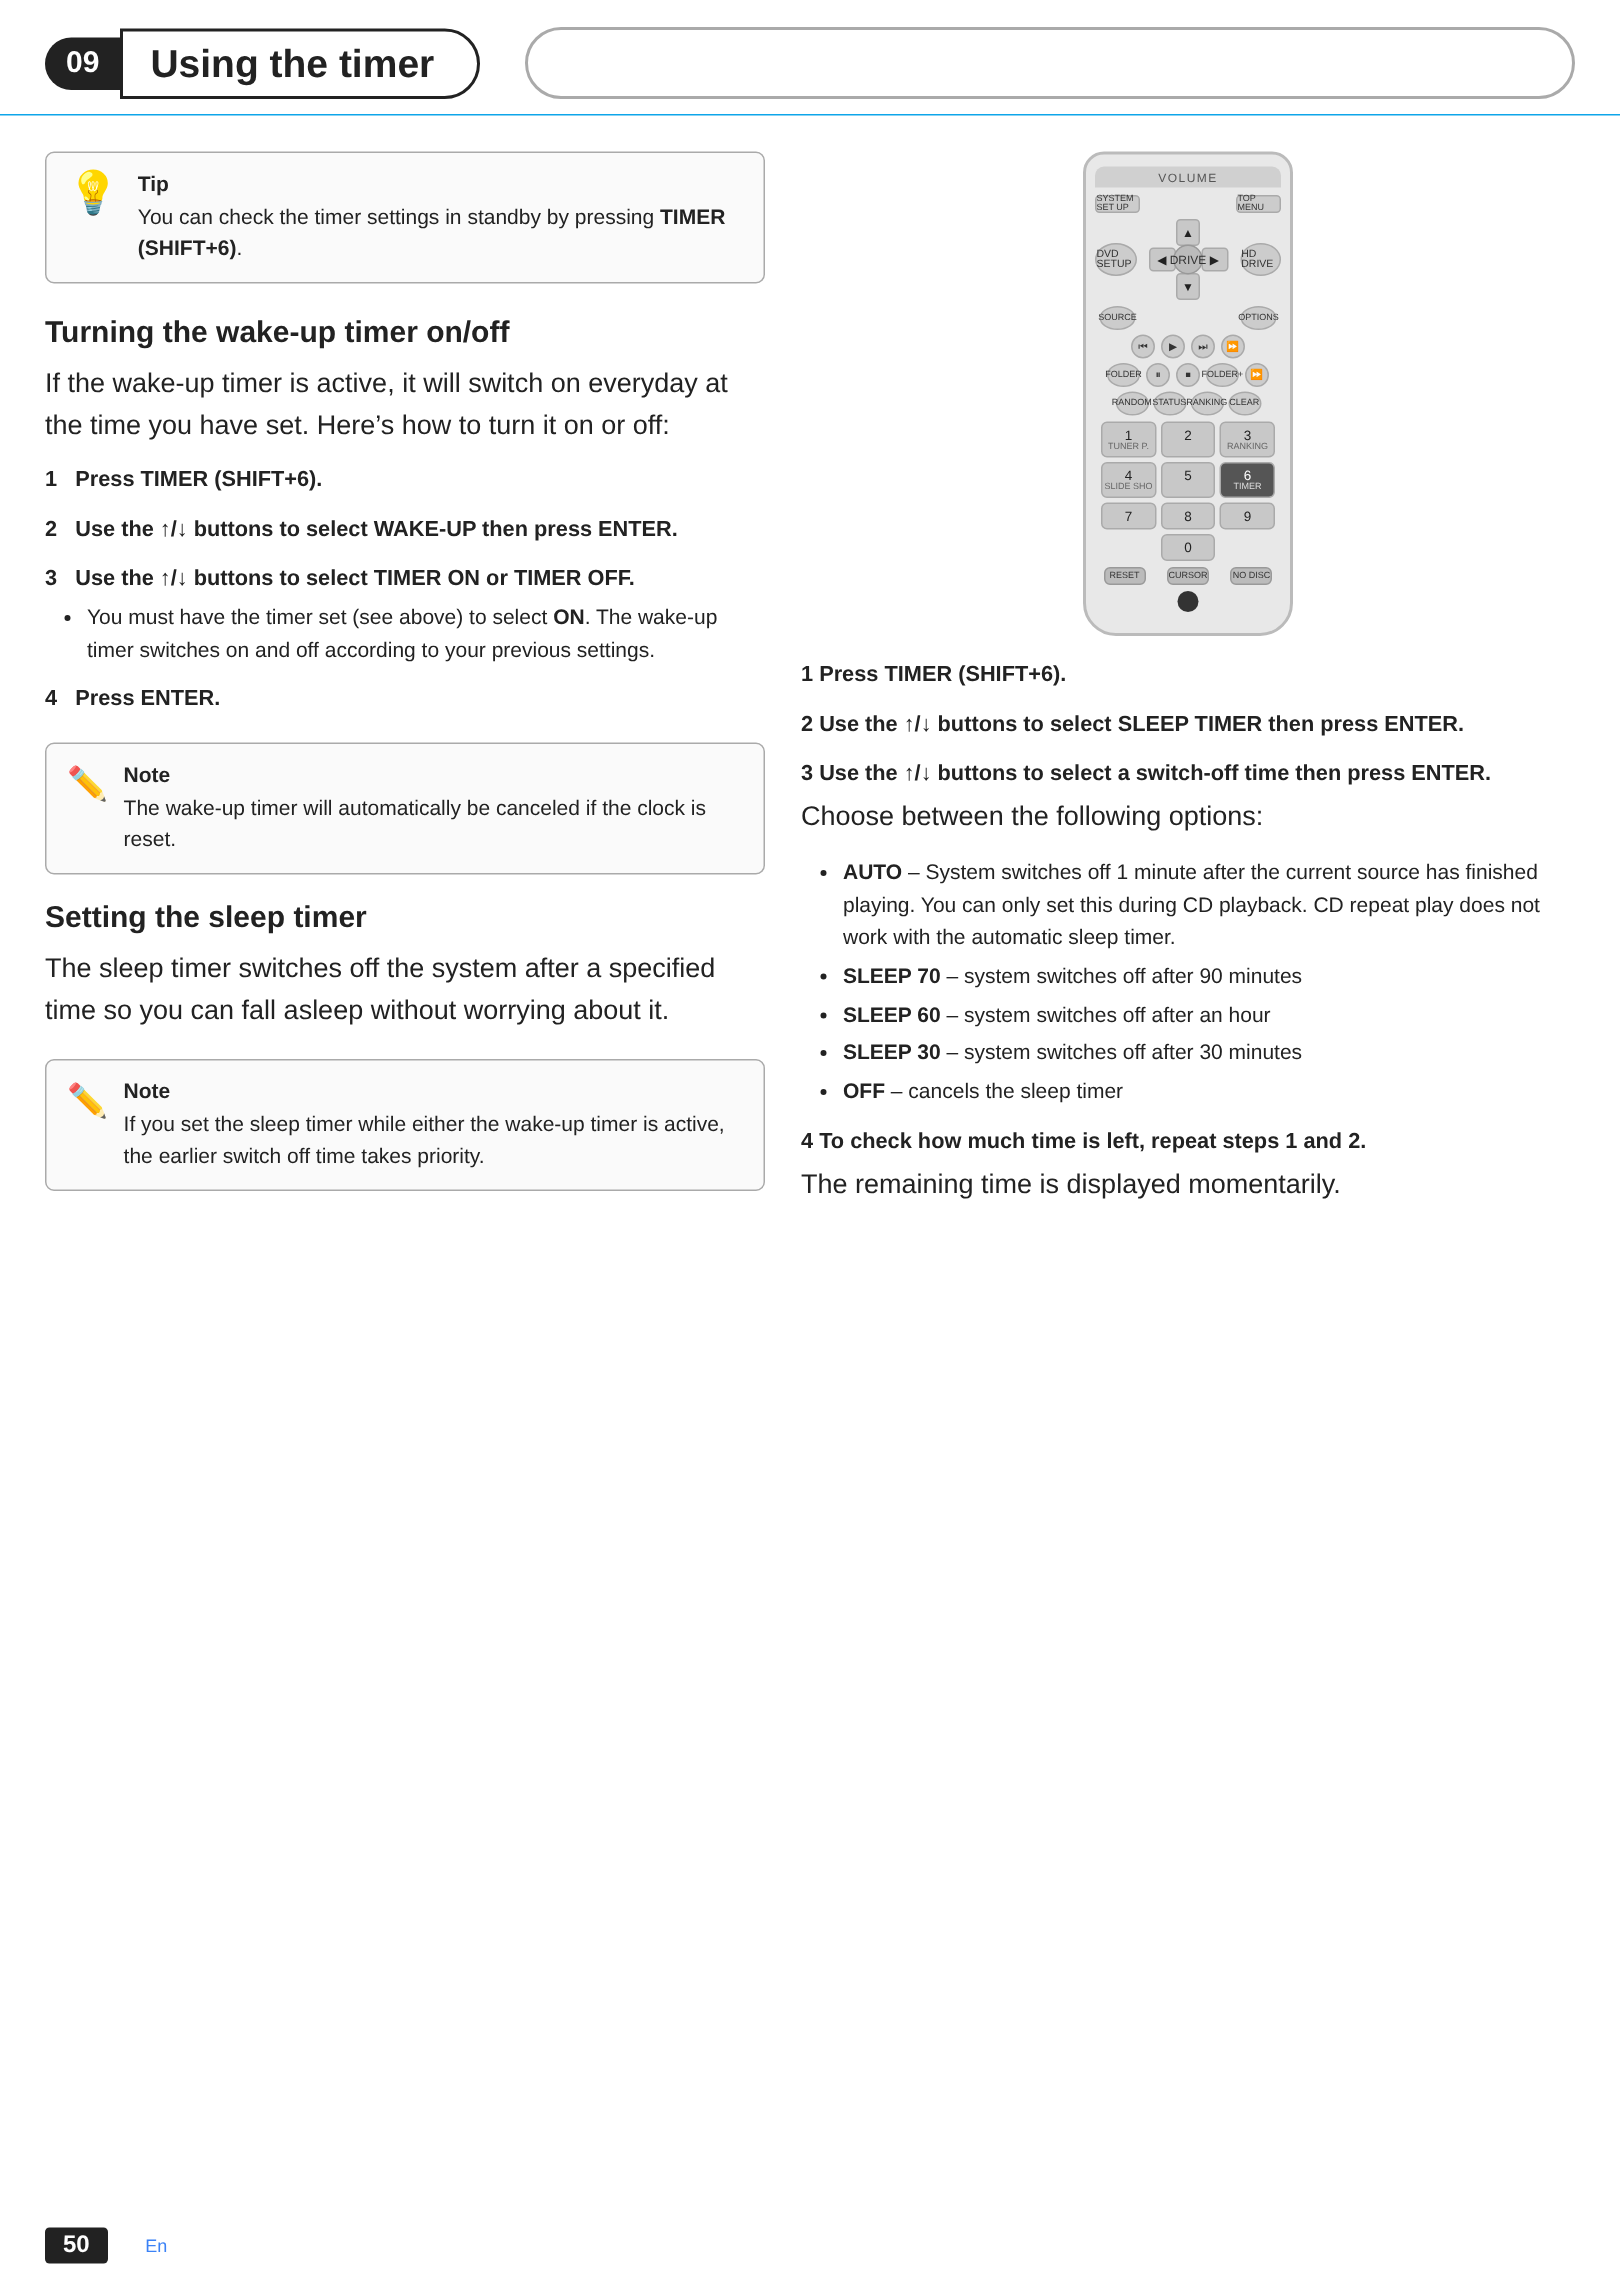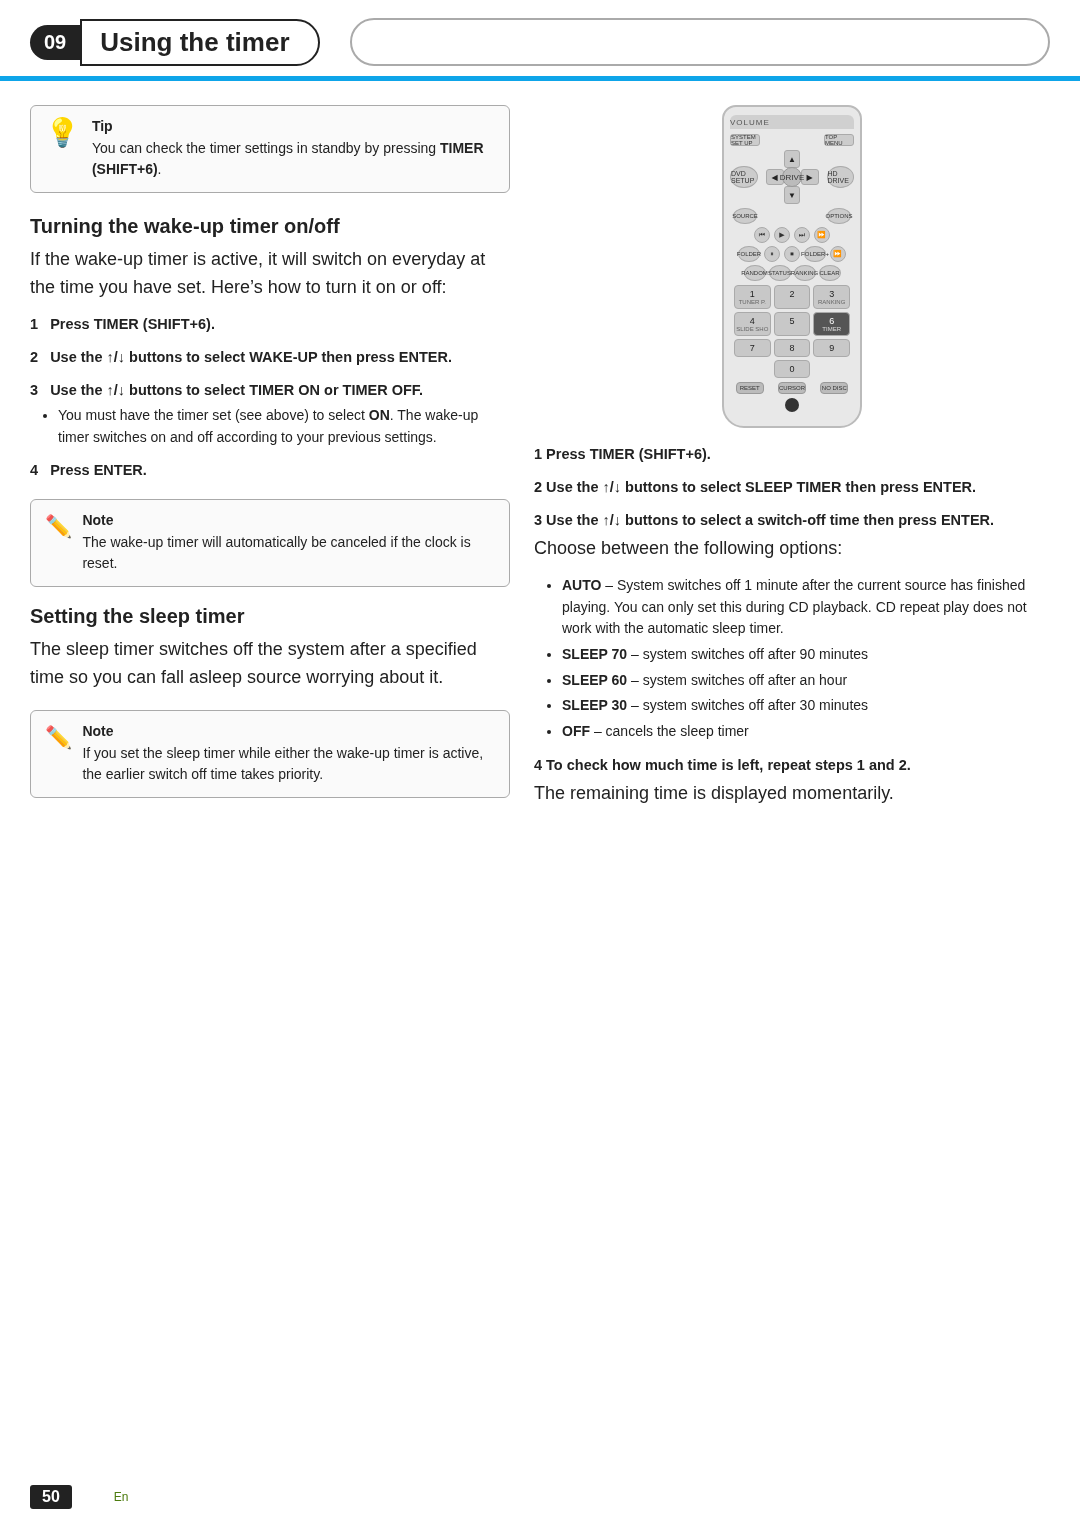--- a/index.html
+++ b/index.html
@@ -11,21 +11,21 @@
       font-size: 15px;
       color: #222;
       position: relative;
     }
 
     
     .page-header {
       display: flex;
       align-items: center;
       padding: 18px 30px 10px 30px;
-      border-bottom: 5px solid #0ea5e9;
+      border-bottom: 1px solid #0ea5e9;
       margin-bottom: 0;
     }
     .chapter-badge {
       background: #222;
       color: #fff;
       font-size: 20px;
       font-weight: bold;
       padding: 6px 14px;
       border-radius: 20px 0 0 20px;
       margin-right: 0;
@@ -160,21 +160,21 @@
       width: 140px;
       background: #e8e8e8;
       border-radius: 14px 14px 22px 22px;
       border: 2px solid #bbb;
       padding: 8px 6px 12px 6px;
       position: relative;
     }
     .remote-top-bar {
       background: #d0d0d0;
       border-radius: 6px 6px 0 0;
-      text-align: left;
+      text-align: center;
       font-size: 8px;
       letter-spacing: 1px;
       color: #555;
       padding: 3px 0 2px 0;
       margin-bottom: 5px;
     }
     .remote-row {
       display: flex;
       justify-content: center;
       align-items: center;
@@ -299,22 +299,21 @@
     .page-num-badge {
       background: #222;
       color: #fff;
       font-weight: bold;
       padding: 3px 12px;
       font-size: 16px;
       border-radius: 3px;
     }
     .page-lang {
       font-size: 12px;
-      color: #4d7c0f;
-      margin-left: 17px;
+      color: #3b82f6;
     }
   </style>
 </head>
 <body>
 
 <div class="page-header">
   <div class="chapter-badge">09</div>
   <div class="chapter-title-wrap">Using the timer</div>
   <div class="header-right-oval"></div>
 </div>
@@ -346,21 +345,21 @@
 
     <div class="note-box">
       <div class="note-icon">✏️</div>
       <div>
         <div class="note-label">Note</div>
         <div class="note-text">The wake-up timer will automatically be canceled if the clock is reset.</div>
       </div>
     </div>
 
     <div class="section-title">Setting the sleep timer</div>
-    <div class="section-intro">The sleep timer switches off the system after a specified time so you can fall asleep source worrying about it.</div>
+    <div class="section-intro">The sleep timer switches off the system after a specified time so you can fall asleep without worrying about it.</div>
 
     <div class="note-box">
       <div class="note-icon">✏️</div>
       <div>
         <div class="note-label">Note</div>
         <div class="note-text">If you set the sleep timer while either the wake-up timer is active, the earlier switch off time takes priority.</div>
       </div>
     </div>
   </div>
 

